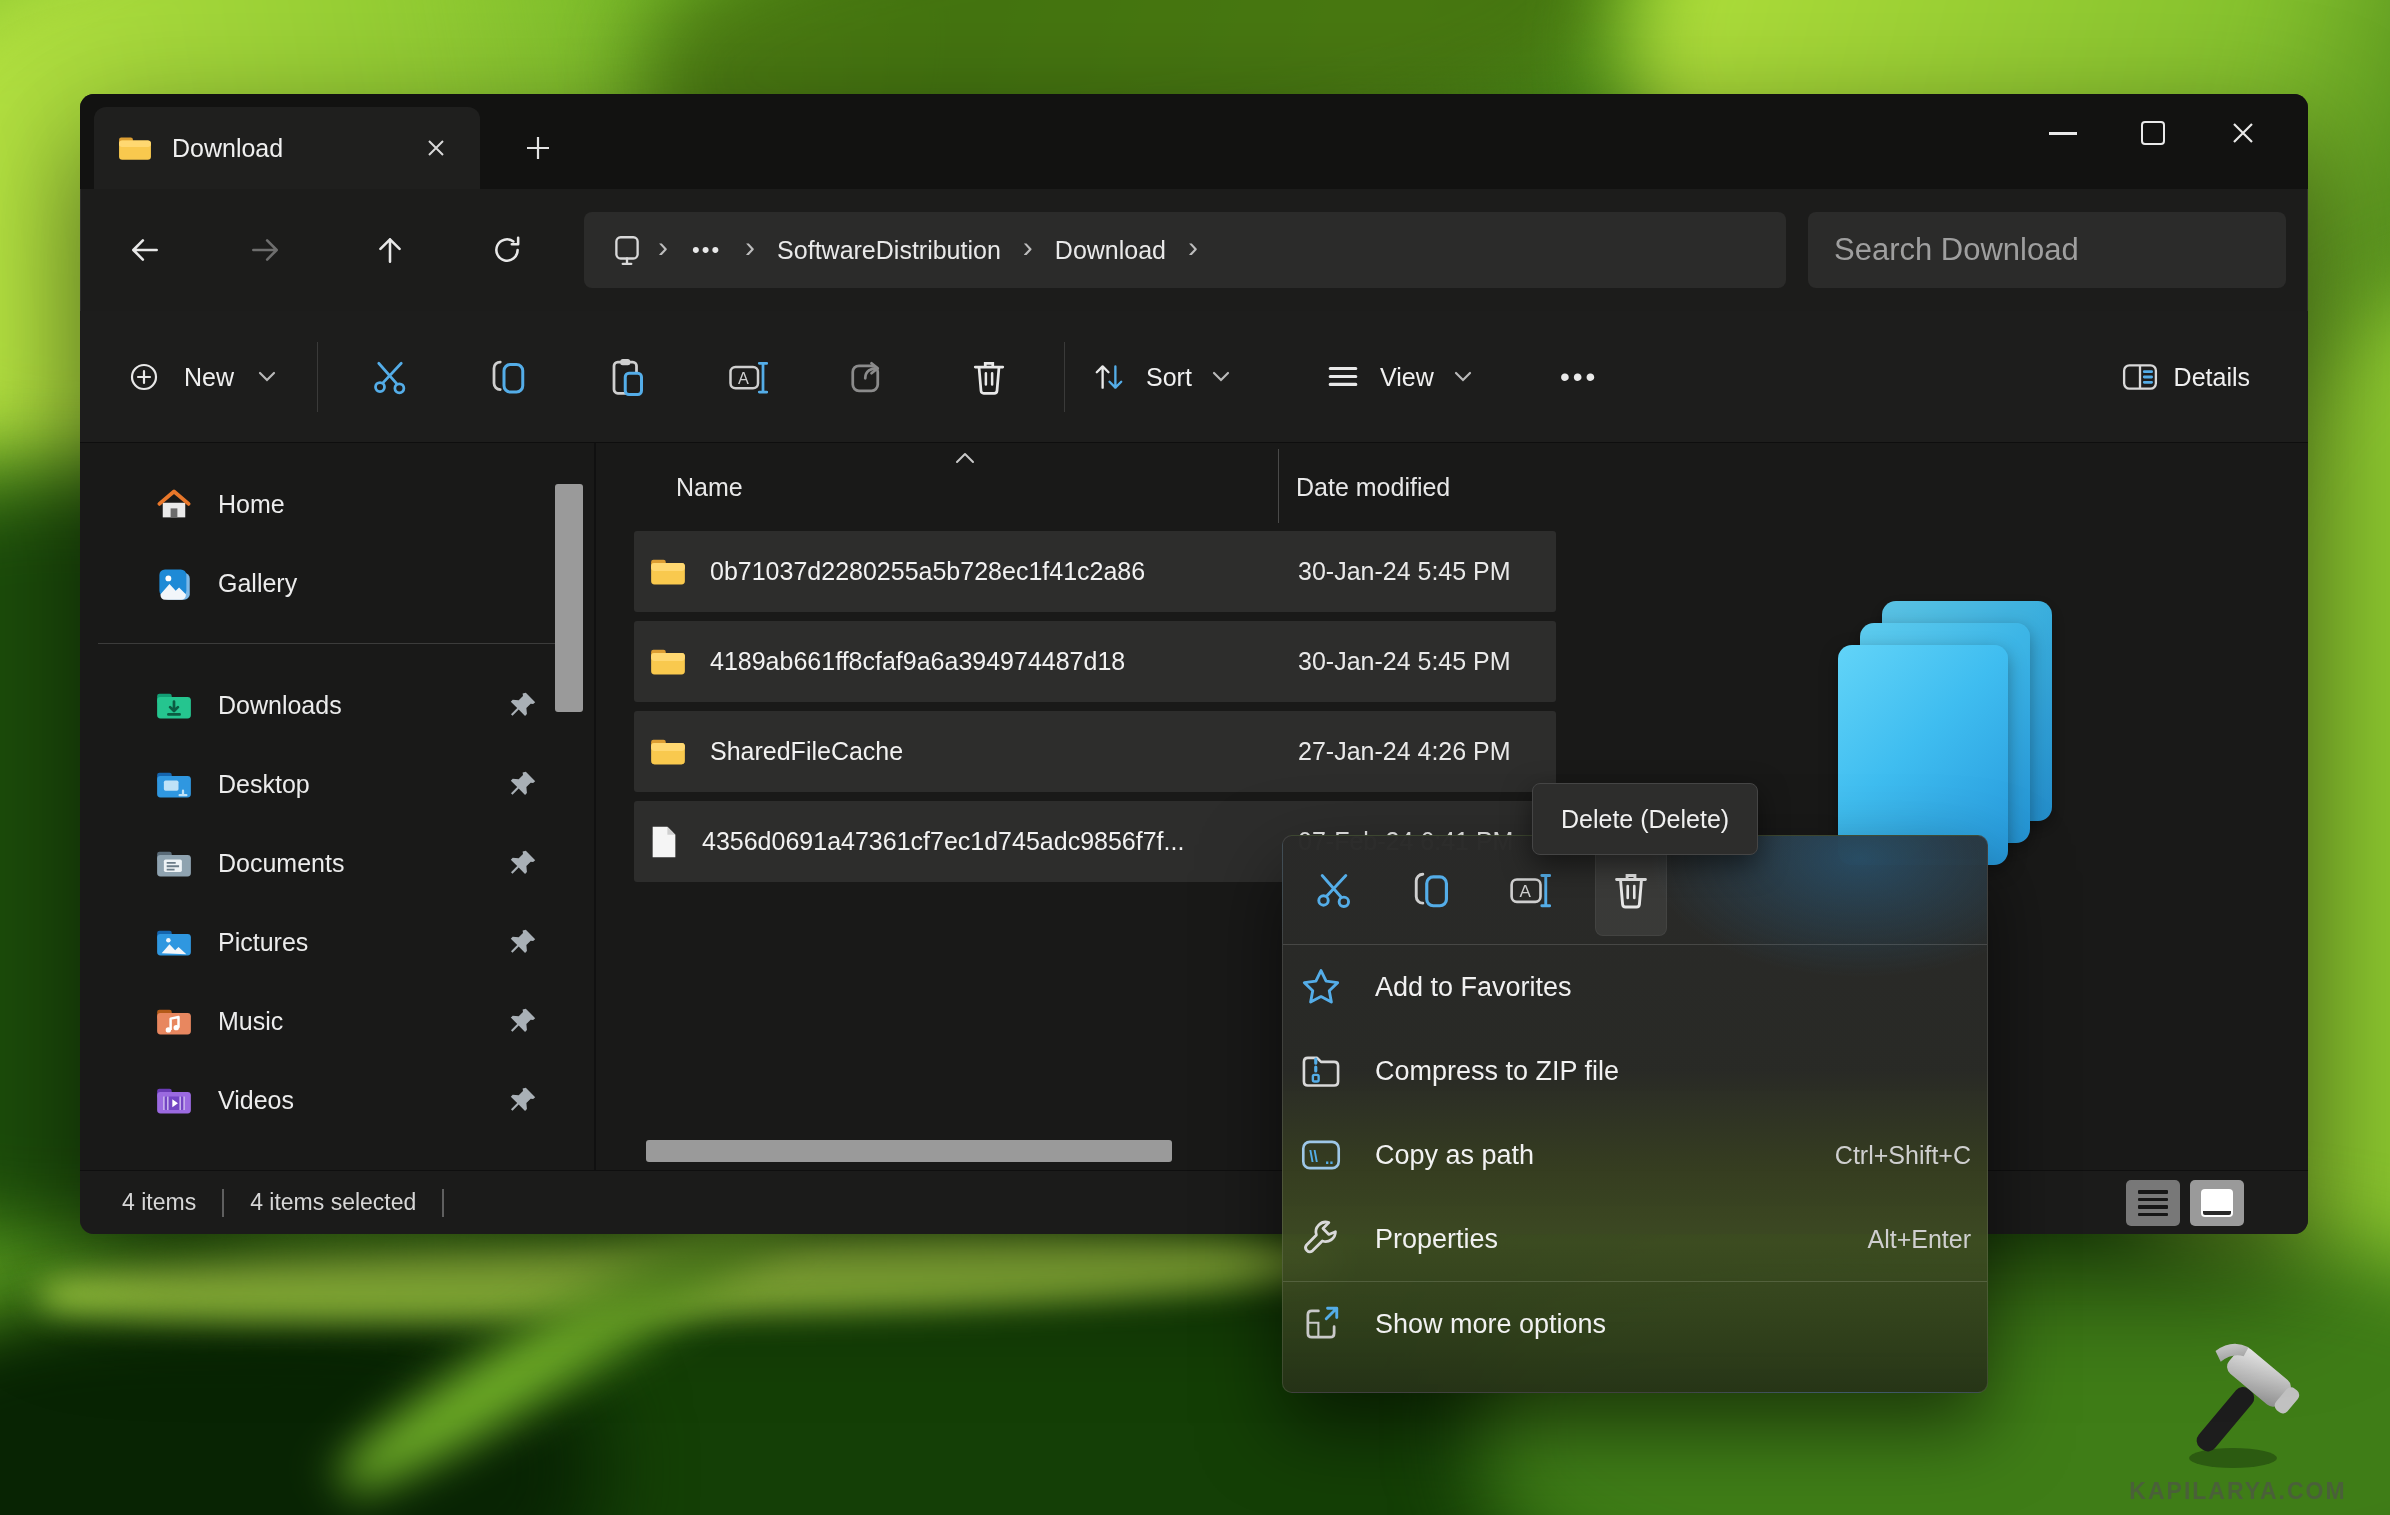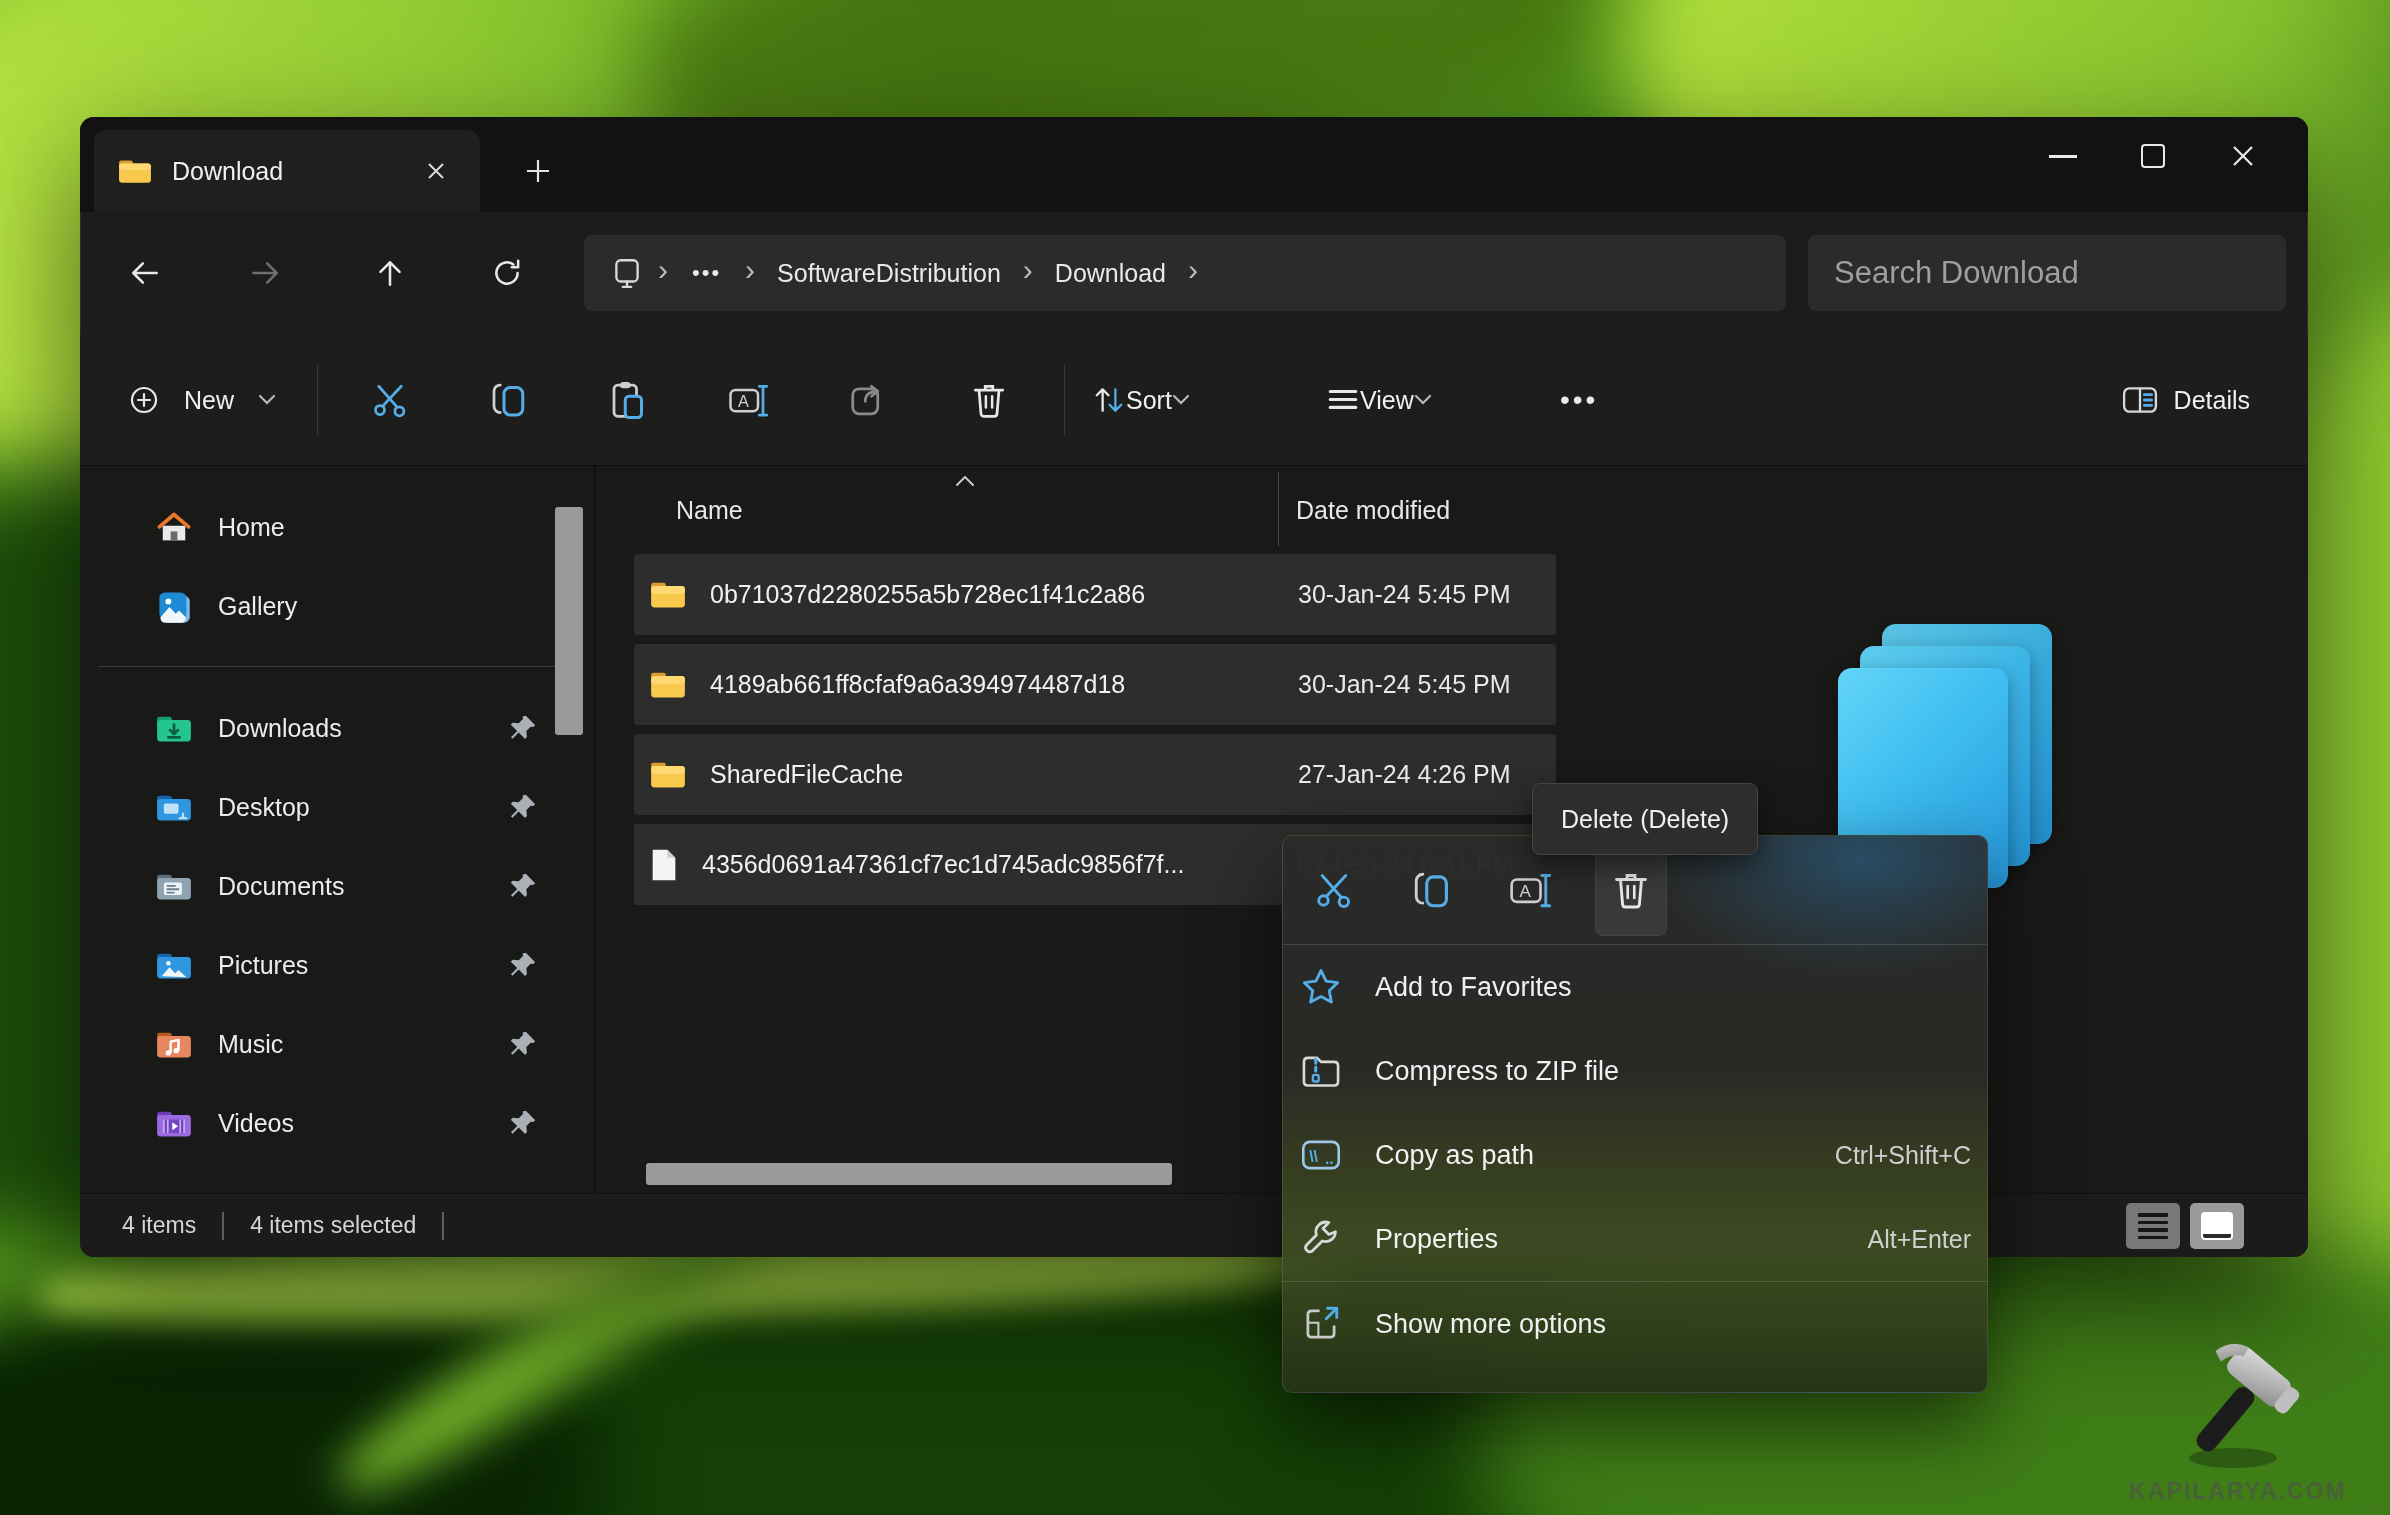--- a/index.html
+++ b/index.html
@@ -18,21 +18,21 @@
   .b7 { left:-160px; top:1300px; width:760px; height:340px; background:#082403; }
   .b8 { left:1480px; top:1230px; width:1100px; height:400px; background:#3f7d17; }
   .b9 { left:40px; top:1240px; width:1300px; height:74px; transform:rotate(-1.6deg); background:#a8d844; filter:blur(16px); opacity:.95; }
   .b10 { left:300px; top:1300px; width:560px; height:70px; transform:rotate(-32deg); background:#6fae27; filter:blur(22px); }
 
   
   .watermark { position:absolute; right:22px; bottom:10px; width:260px; text-align:center; z-index:5; }
   .watermark .wm-text { font-size:23px; font-weight:bold; letter-spacing:2px; color:#4c5c40; opacity:.85; margin-top:-6px; }
 
   
-  .win { position:absolute; left:80px; top:117px; width:2228px; height:1140px; background:#1c1c1b; border-radius:14px; box-shadow:0 45px 120px rgba(0,0,0,.55), 0 0 0 1px rgba(255,255,255,.07) inset; z-index:10; }
+  .win { position:absolute; left:80px; top:94px; width:2228px; height:1140px; background:#1c1c1b; border-radius:14px; box-shadow:0 45px 120px rgba(0,0,0,.55), 0 0 0 1px rgba(255,255,255,.07) inset; z-index:10; }
 
   
   .tabbar { position:absolute; left:0; top:0; right:0; height:95px; background:#121211; border-radius:14px 14px 0 0; }
   .tab { position:absolute; left:14px; top:13px; width:386px; height:82px; background:#1f1f1e; border-radius:12px 12px 0 0; display:flex; align-items:center; padding:0 24px; }
   .tab-label { font-size:25px; color:#f0f0f0; margin-left:20px; flex:1; }
   .tab-close { width:40px; height:40px; display:flex; align-items:center; justify-content:center; border-radius:6px; }
   .newtab-btn { position:absolute; left:428px; top:24px; width:60px; height:60px; display:flex; align-items:center; justify-content:center; color:#e3e3e3; }
   .captions { position:absolute; right:20px; top:8px; display:flex; }
   .cap-btn { width:90px; height:62px; display:flex; align-items:center; justify-content:center; }
   .cap-min { width:28px; height:3px; background:#e9e9e9; }
@@ -49,21 +49,21 @@
   .searchbox input { width:100%; height:100%; background:transparent; border:none; outline:none; color:#e9e9e9; font-size:31px; padding:0 26px; font-family:inherit; }
   .searchbox input::placeholder { color:#9f9f9f; }
 
   
   .toolbar { position:absolute; left:0; top:217px; right:0; height:132px; background:#1d1d1c; border-bottom:1px solid #0e0e0e; }
   .tb-abs { position:absolute; top:0; height:132px; display:flex; align-items:center; }
   .new-btn { left:38px; gap:24px; padding:0 10px; }
   .tb-label { font-size:25px; color:#f0f0f0; }
   .tb-div { position:absolute; top:31px; width:1px; height:70px; background:#3a3a39; }
   .tb-icon-btn { position:absolute; top:33px; width:66px; height:66px; display:flex; align-items:center; justify-content:center; border-radius:6px; }
-  .tb-group { gap:0; }
+  .tb-group { gap:20px; }
   .more-btn { font-size:28px; color:#e9e9e9; letter-spacing:3px; }
   .details-group { right:58px; gap:16px; }
 
   
   .content { position:absolute; left:0; top:349px; right:0; bottom:64px; background:#191918; display:flex; }
 
   
   .sidebar { width:516px; position:relative; border-right:2px solid #101010; padding-top:22px; }
   .side-item { height:79px; display:flex; align-items:center; padding-left:76px; position:relative; border-radius:6px; }
   .side-label { font-size:25px; color:#ececec; margin-left:26px; }

